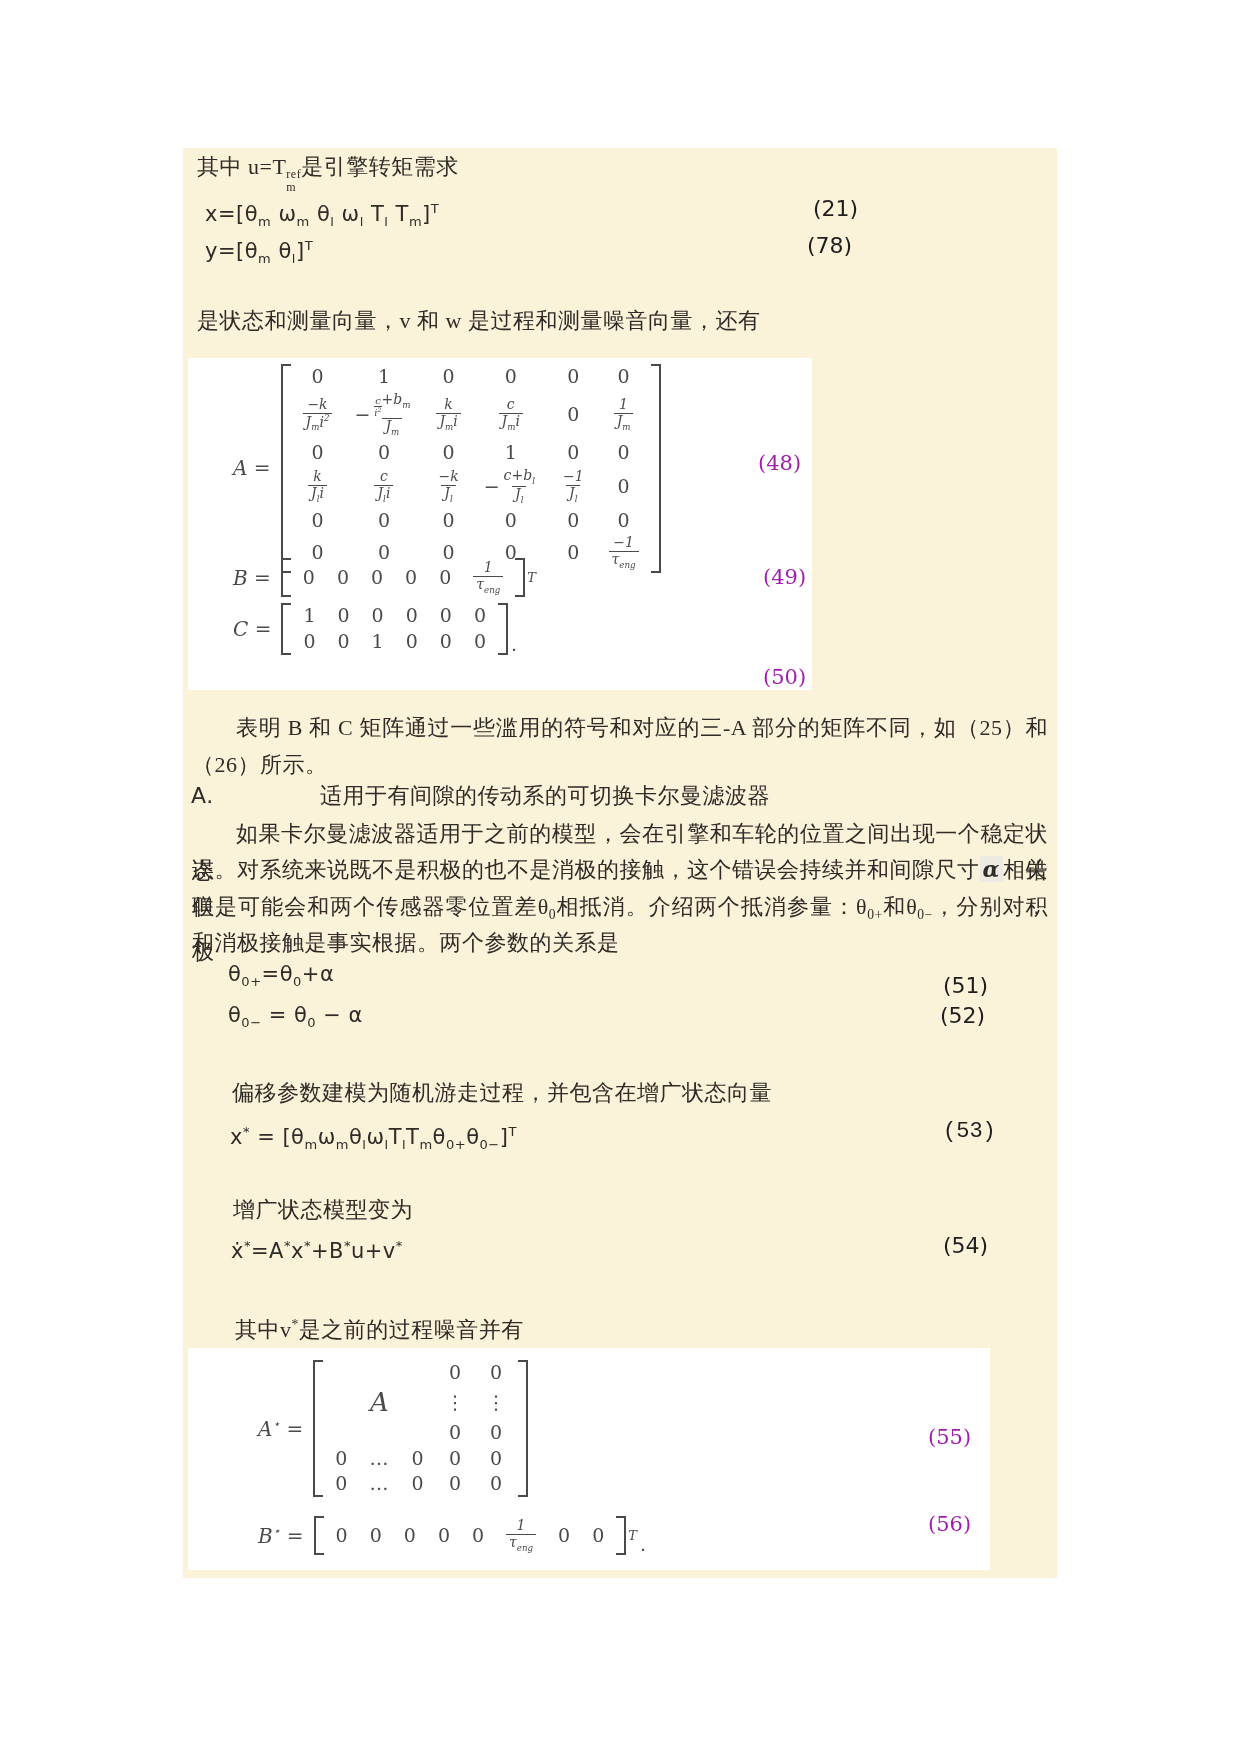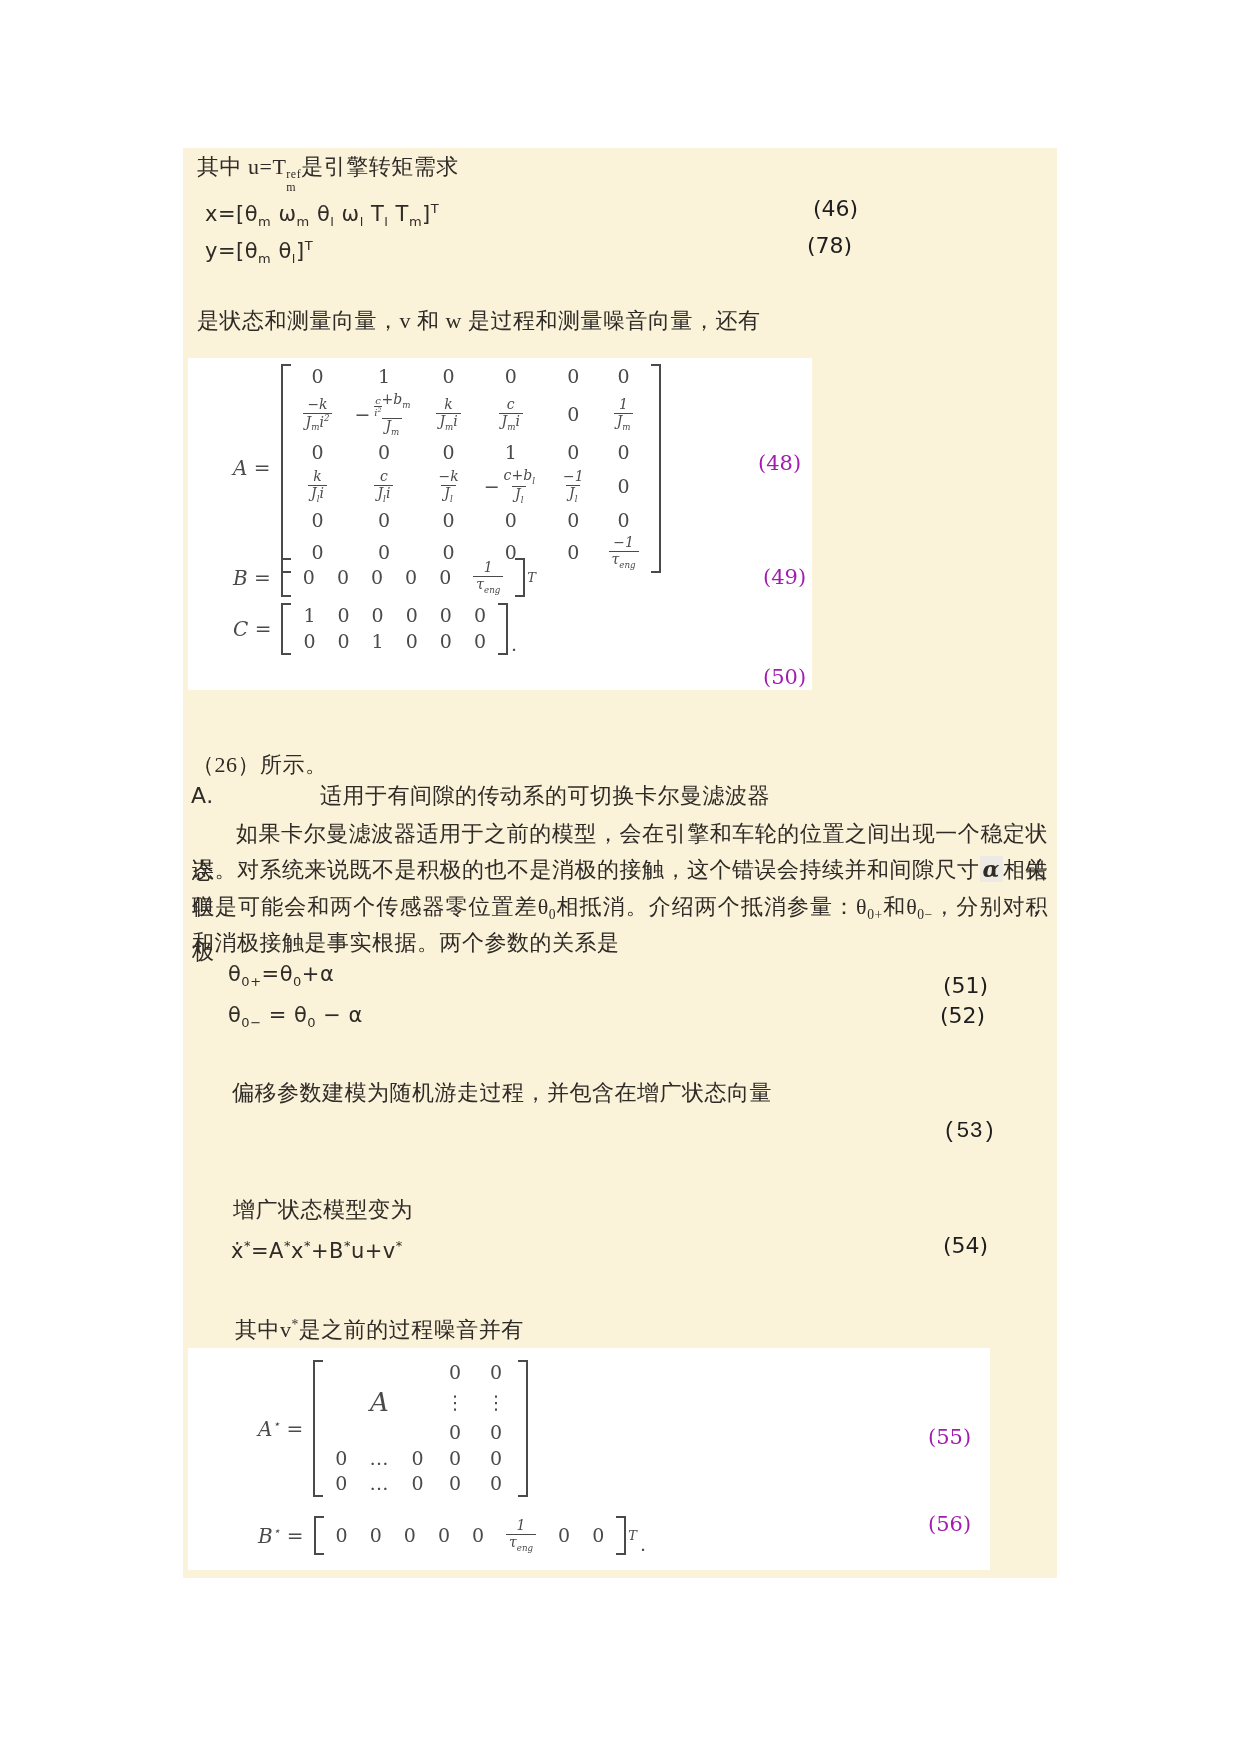--- a/index.html
+++ b/index.html
@@ -67,21 +67,21 @@
 <body>
 
 <div id="content">
 
   <div class="line" style="top:0px;left:14px;">其中 u=T<span class="ss">
         <span>ref</span>
         <span>m</span>
       </span>是引擎转矩需求</div>
 
   <div class="line eq-lhs" style="top:42px;left:22px;">x=[θ<sub>m</sub> ω<sub>m</sub> θ<sub>l</sub> ω<sub>l</sub> T<sub>l</sub> T<sub>m</sub>]<sup>T</sup></div>
-  <div class="eq-num" style="top:42px;left:630px;">(46)</div>
+  <div class="eq-num" style="top:42px;left:630px;">(21)</div>
 
   <div class="line eq-lhs" style="top:79px;left:22px;">y=[θ<sub>m</sub> θ<sub>l</sub>]<sup>T</sup></div>
   <div class="eq-num" style="top:79px;left:624px;">(78)</div>
 
   <div class="line" style="top:154px;left:14px;">是状态和测量向量，v 和 w 是过程和测量噪音向量，还有</div>
 
   <div class="scanblock" style="left:5px;top:210px;width:624px;height:332px;">
 
     <div class="scan-row" style="left:45px;top:6px;">
       <span class="mat-label">A =</span>
@@ -241,39 +241,41 @@
               </tbody>
             </table>
           </span>
         <span class="br"></span>
       </span>
       <span class="trail">.</span>
     </div>
     <div class="scan-num" style="left:575px;top:307px;">(50)</div>
   </div>
 
+  <div class="jline" style="top:561px;text-indent:2em;">表明 B 和 C 矩阵通过一些滥用的符号和对应的三-A 部分的矩阵不同，如（25）和</div>
   <div class="line" style="top:598px;left:9px;">（26）所示。</div>
 
   <div class="line heading" style="top:629px;left:8px;">
     <span class="h-label">A.</span><span>适用于有间隙的传动系的可切换卡尔曼滤波器</span>
   </div>
 
   <div class="jline" style="top:667px;text-indent:2em;">如果卡尔曼滤波器适用于之前的模型，会在引擎和车轮的位置之间出现一个稳定状态错</div>
   <div class="jline" style="top:703px;">误。对系统来说既不是积极的也不是消极的接触，这个错误会持续并和间隙尺寸<span class="hl">α</span>相关联，</div>
   <div class="jline" style="top:740px;">但是可能会和两个传感器零位置差θ<sub>0</sub>相抵消。介绍两个抵消参量：θ<sub>0+</sub>和θ<sub>0−</sub>，分别对积极</div>
   <div class="line" style="top:776px;left:9px;">和消极接触是事实根据。两个参数的关系是</div>
 
   <div class="line eq-lhs" style="top:808px;left:45px;">θ<sub>0+</sub>=θ<sub>0</sub>+α</div>
   <div class="eq-num" style="top:819px;left:760px;">(51)</div>
 
   <div class="line eq-lhs" style="top:849px;left:45px;">θ<sub>0−</sub> = θ<sub>0</sub> − α</div>
   <div class="eq-num" style="top:849px;left:757px;">(52)</div>
 
   <div class="line" style="top:926px;left:49px;">偏移参数建模为随机游走过程，并包含在增广状态向量</div>
 
+  <div class="line eq-lhs" style="top:965px;left:47px;">x<sup>*</sup> = [θ<sub>m</sub>ω<sub>m</sub>θ<sub>l</sub>ω<sub>l</sub>T<sub>l</sub>T<sub>m</sub>θ<sub>0+</sub>θ<sub>0−</sub>]<sup>T</sup></div>
   <div class="eq-num" style="top:965px;left:760px;font-family:Liberation Mono, monospace;">(53)</div>
 
   <div class="line" style="top:1043px;left:50px;">增广状态模型变为</div>
 
   <div class="line eq-lhs" style="top:1079px;left:48px;">ẋ<sup>*</sup>=A<sup>*</sup>x<sup>*</sup>+B<sup>*</sup>u+v<sup>*</sup></div>
   <div class="eq-num" style="top:1079px;left:760px;">(54)</div>
 
   <div class="line" style="top:1158px;left:52px;">其中v<sup>*</sup>是之前的过程噪音并有</div>
 
   <div class="scanblock" style="left:5px;top:1200px;width:802px;height:222px;">

